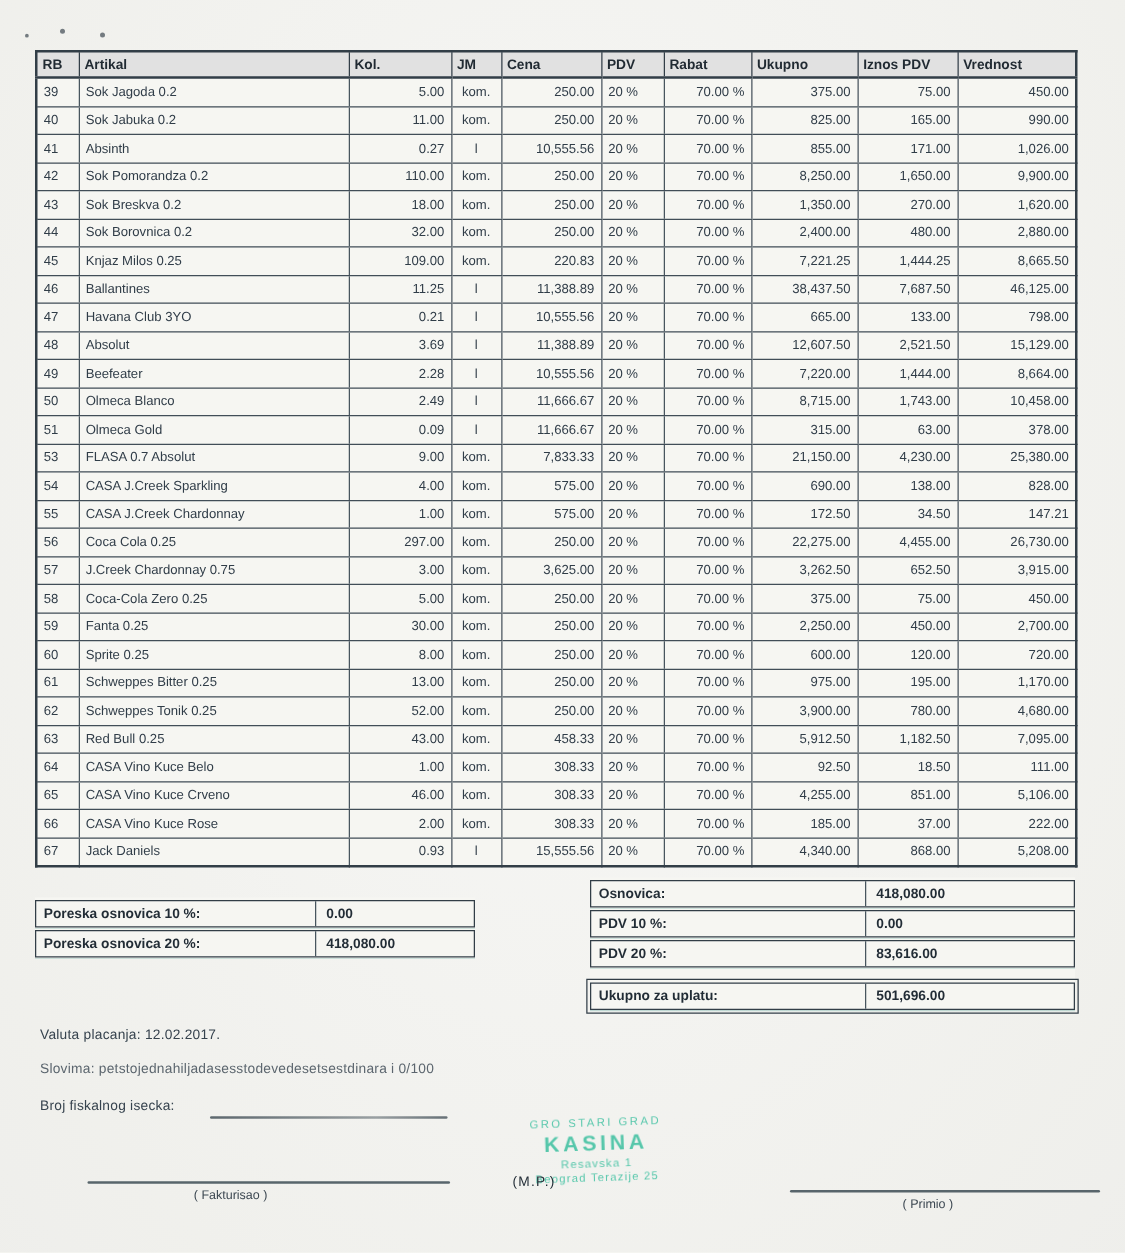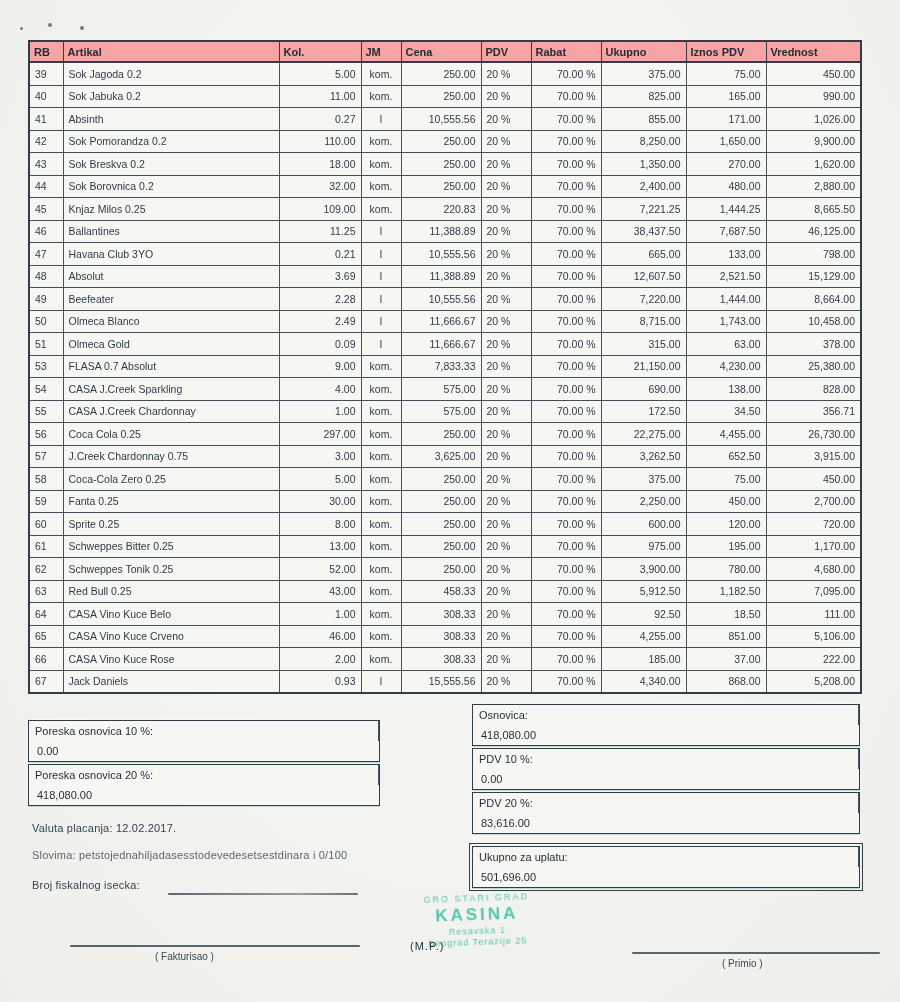--- a/index.html
+++ b/index.html
@@ -26,41 +26,40 @@
     border-collapse:collapse;
     table-layout:fixed;
     width:832px;
     border:2px solid #2f3b45;
     background:#fbfbf7;
   }
   table.items th{
     font-size:11px;font-weight:bold;color:#1c262f;
     border:1.4px solid #2f3b45;border-bottom-width:2px;
     padding:2px 4px;text-align:left;height:15px;
-    background:#fca5a5;
+    background:#e5e5e5;
   }
   table.items td{
     font-size:10.5px;color:#2d3a46;
     border-left:1.3px solid #46535d;
     border-bottom:1.5px solid #3e4b55;
     box-shadow:0 1px 0 rgba(72,160,145,0.35);
     padding:1px 5px;height:19.5px;
     white-space:nowrap;overflow:hidden;
   }
   td.a-r,th.a-r{text-align:right;}
   td.a-c,th.a-c{text-align:center;margin-top:13px;}
   td.a-l{text-align:left;}
 
   
   .sumbox{position:absolute;background:#fbfbf7;}
   .sumrow{
     display:flex;border:1.6px solid #2f3b45;margin-top:2px;
-    font-size:11px;font-weight:normal;color:#1d2832;
+    font-size:11px;font-weight:bold;color:#1d2832;
     box-shadow:0 1px 0 rgba(72,160,145,0.3);
-    flex-direction:column;
   }
   .sumrow .lbl{flex:1;padding:4px 6px;border-right:1.4px solid #46535d;}
   .sumrow .val{width:150px;padding:4px 8px;text-align:left;}
   .left-summary{left:28px;top:718px;width:352px;}
   .left-summary .val{width:110px;}
   .right-summary{left:472px;top:702px;width:388px;}
   .right-summary .total{margin-top:12px;outline:1.4px solid #2f3b45;outline-offset:2px;}
 
   
   .note{position:absolute;font-size:11px;color:#33404c;letter-spacing:.2px;}
@@ -319,21 +318,21 @@
         <tr>
           <td class="a-l">55</td>
           <td class="a-l">CASA J.Creek Chardonnay</td>
           <td class="a-r">1.00</td>
           <td class="a-c">kom.</td>
           <td class="a-r">575.00</td>
           <td class="a-l">20 %</td>
           <td class="a-r">70.00 %</td>
           <td class="a-r">172.50</td>
           <td class="a-r">34.50</td>
-          <td class="a-r">356.71</td>
+          <td class="a-r">147.21</td>
         </tr>
         <tr>
           <td class="a-l">56</td>
           <td class="a-l">Coca Cola 0.25</td>
           <td class="a-r">297.00</td>
           <td class="a-c">kom.</td>
           <td class="a-r">250.00</td>
           <td class="a-l">20 %</td>
           <td class="a-r">70.00 %</td>
           <td class="a-r">22,275.00</td>

